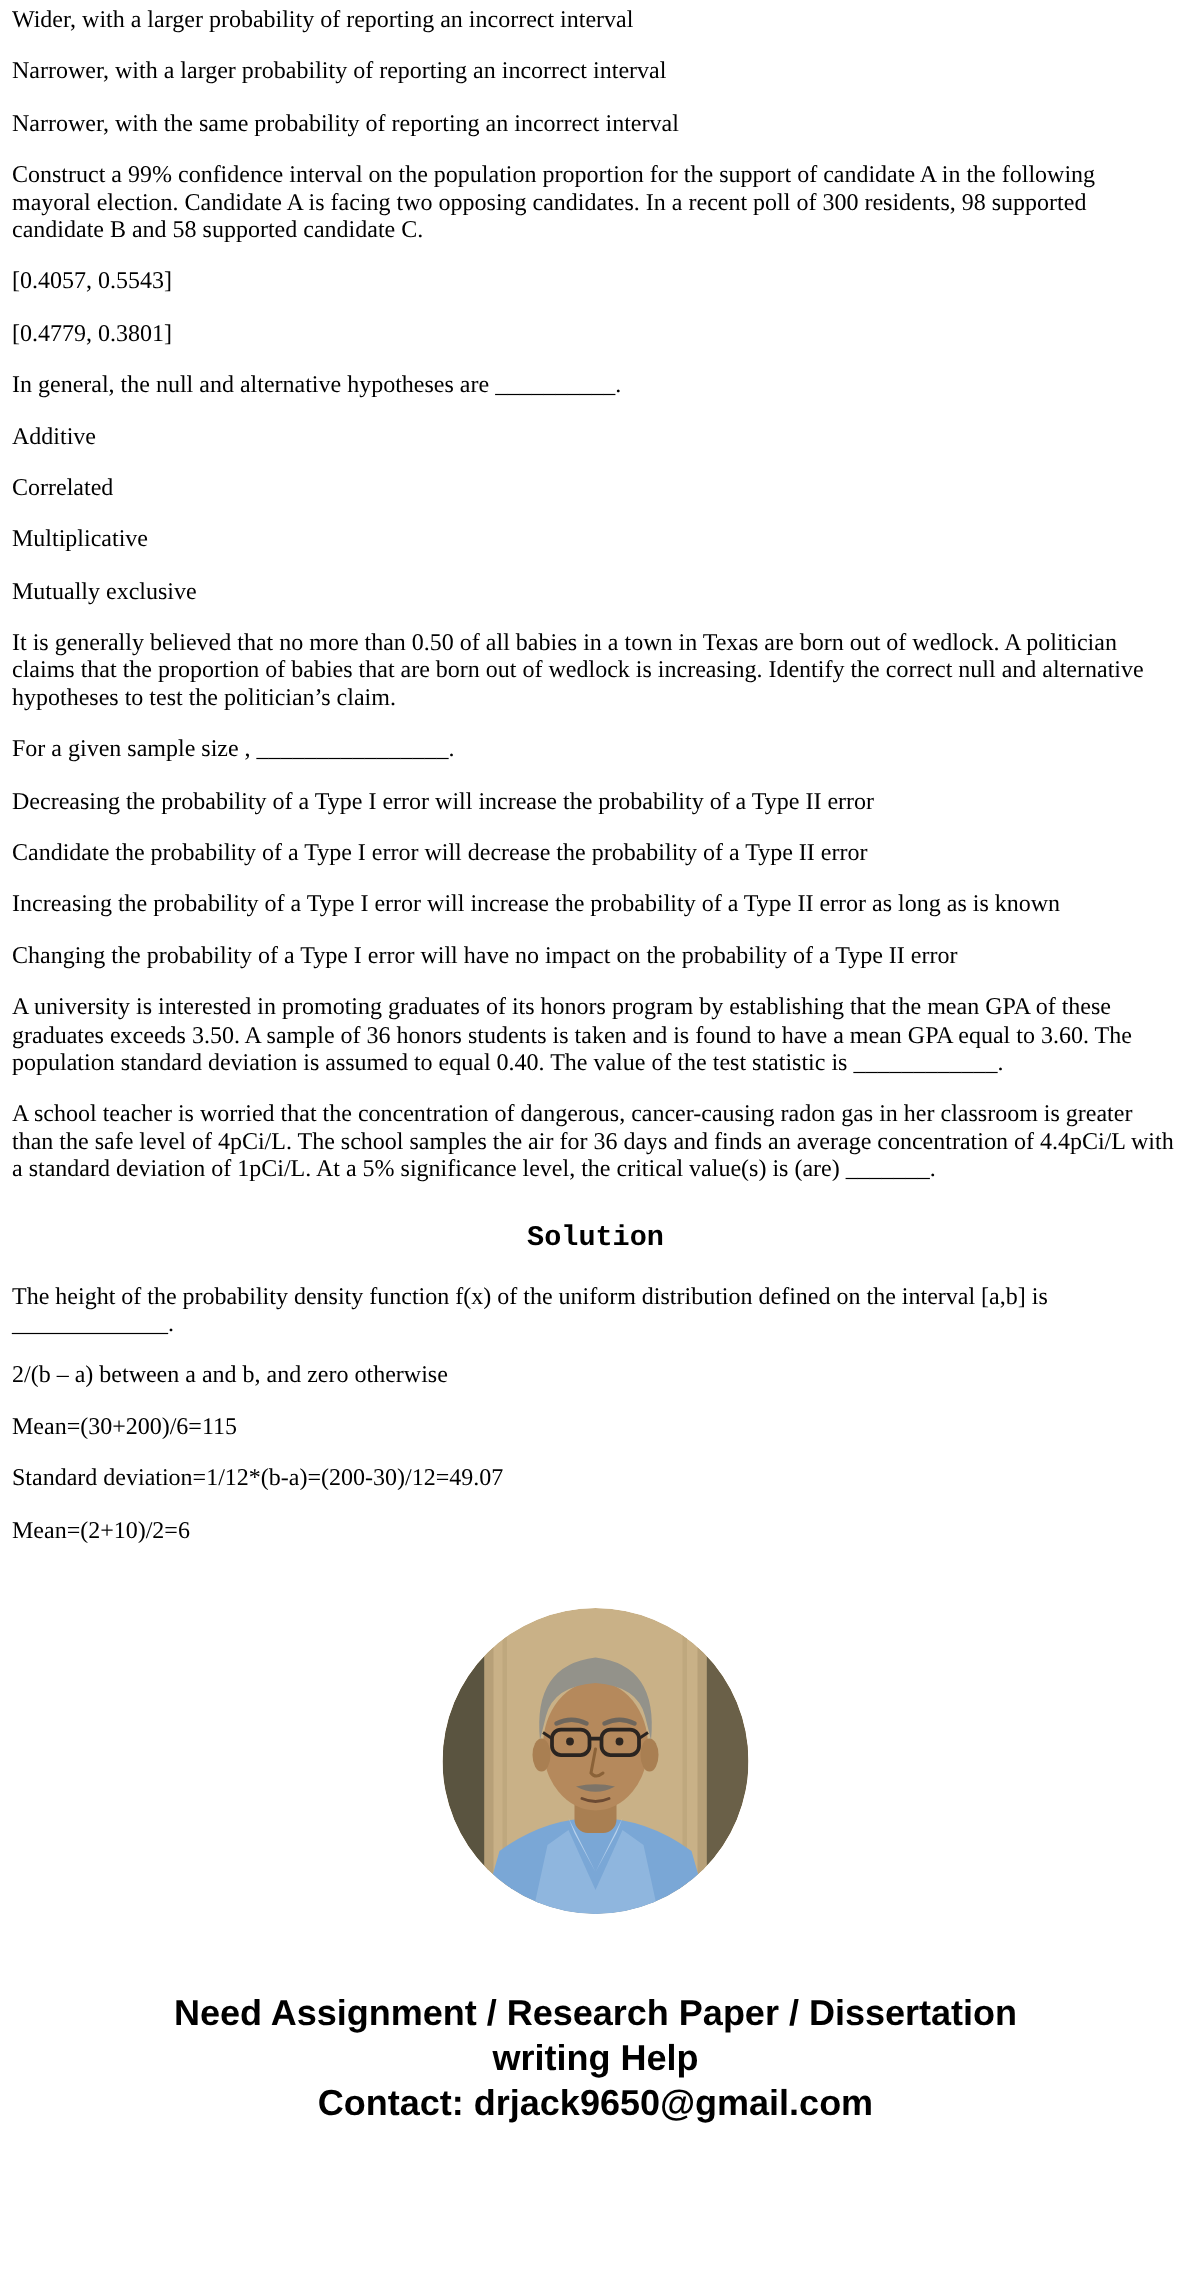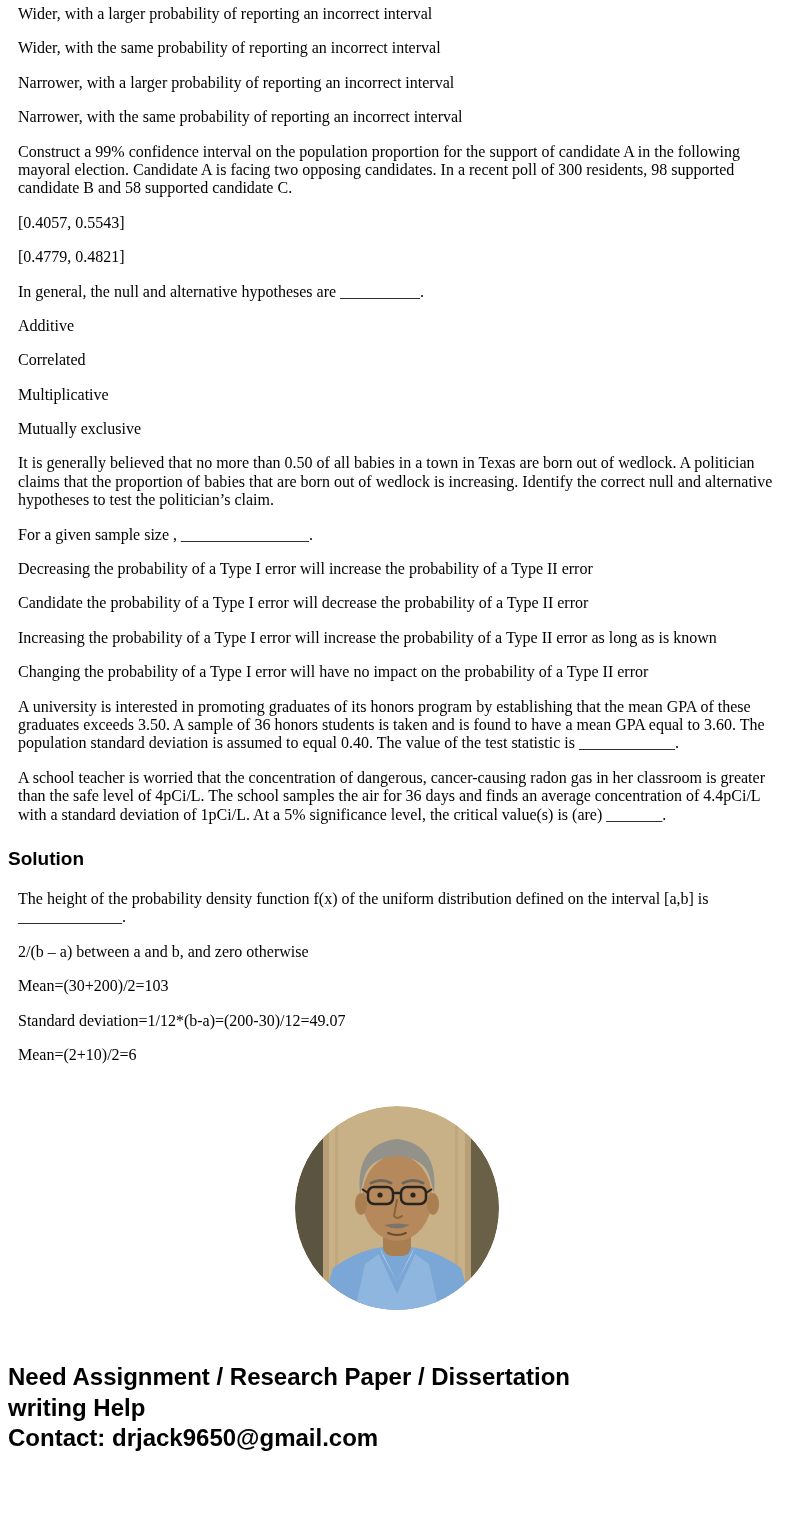--- a/index.html
+++ b/index.html
@@ -7,80 +7,80 @@
   body {
     width: 794px;
     min-height: 1523px;
     background: #ffffff;
     color: #000000;
     font-family: "Liberation Serif", serif;
     font-size: 16px;
   }
   main { padding: 0 8px; }
   p {
-    margin: 16px 10px;
+    margin: 16px 0;
     line-height: 1.15;
   }
   p.first { margin-top: 5px; }
   h3.solution {
-    font-family: Liberation Sans, sans-serif;
+    font-family: Liberation Mono, monospace;
     font-size: 19px;
     font-weight: bold;
     margin: 24px 0 20px 0;
+    text-align: center;
   }
   .avatar-wrap {
     margin-top: 42px;
     text-align: center;
   }
   .avatar-wrap svg {
     display: block;
     margin: 0 auto;
     border-radius: 50%;
   }
   .footer {
     margin-top: 52px;
-    text-align: left;
+    text-align: center;
     font-family: "Liberation Sans", sans-serif;
     font-weight: 700;
     font-size: 24px;
     line-height: 1.26;
     color: #000000;
   }
 </style>
 </head>
 <body>
 
 <main>
 
   <p class="first">Wider, with a larger probability of reporting an incorrect interval</p>
-  <p>Wider, with the same probability of reporting an incorrect interval</p>
   <p>Narrower, with a larger probability of reporting an incorrect interval</p>
   <p>Narrower, with the same probability of reporting an incorrect interval</p>
   <p>Construct a 99% confidence interval on the population proportion for the support of candidate A in the following mayoral election. Candidate A is facing two opposing candidates. In a recent poll of 300 residents, 98 supported candidate B and 58 supported candidate C.</p>
   <p>[0.4057, 0.5543]</p>
-  <p>[0.4779, 0.4821]</p>
+  <p>[0.4779, 0.3801]</p>
   <p>In general, the null and alternative hypotheses are __________.</p>
   <p>Additive</p>
   <p>Correlated</p>
   <p>Multiplicative</p>
   <p>Mutually exclusive</p>
   <p>It is generally believed that no more than 0.50 of all babies in a town in Texas are born out of wedlock. A politician claims that the proportion of babies that are born out of wedlock is increasing. Identify the correct null and alternative hypotheses to test the politician’s claim.</p>
   <p>For a given sample size , ________________.</p>
   <p>Decreasing the probability of a Type I error will increase the probability of a Type II error</p>
   <p>Candidate the probability of a Type I error will decrease the probability of a Type II error</p>
   <p>Increasing the probability of a Type I error will increase the probability of a Type II error as long as is known</p>
   <p>Changing the probability of a Type I error will have no impact on the probability of a Type II error</p>
   <p>A university is interested in promoting graduates of its honors program by establishing that the mean GPA of these graduates exceeds 3.50. A sample of 36 honors students is taken and is found to have a mean GPA equal to 3.60. The population standard deviation is assumed to equal 0.40. The value of the test statistic is ____________.</p>
   <p>A school teacher is worried that the concentration of dangerous, cancer-causing radon gas in her classroom is greater than the safe level of 4pCi/L. The school samples the air for 36 days and finds an average concentration of 4.4pCi/L with a standard deviation of 1pCi/L. At a 5% significance level, the critical value(s) is (are) _______.</p>
 
   <h3 class="solution">Solution</h3>
 
   <p>The height of the probability density function f(x) of the uniform distribution defined on the interval [a,b] is _____________.</p>
   <p>2/(b – a) between a and b, and zero otherwise</p>
-  <p>Mean=(30+200)/2=103</p>
+  <p>Mean=(30+200)/6=115</p>
   <p>Standard deviation=1/12*(b-a)=(200-30)/12=49.07</p>
   <p>Mean=(2+10)/2=6</p>
 
   <div class="avatar-wrap">
     <svg viewBox="0 0 204 204" width="204" height="204" aria-hidden="true">
       <defs>
         <clipPath id="avclip">
             <circle cx="102" cy="102" r="102"></circle>
           </clipPath>
       </defs>

